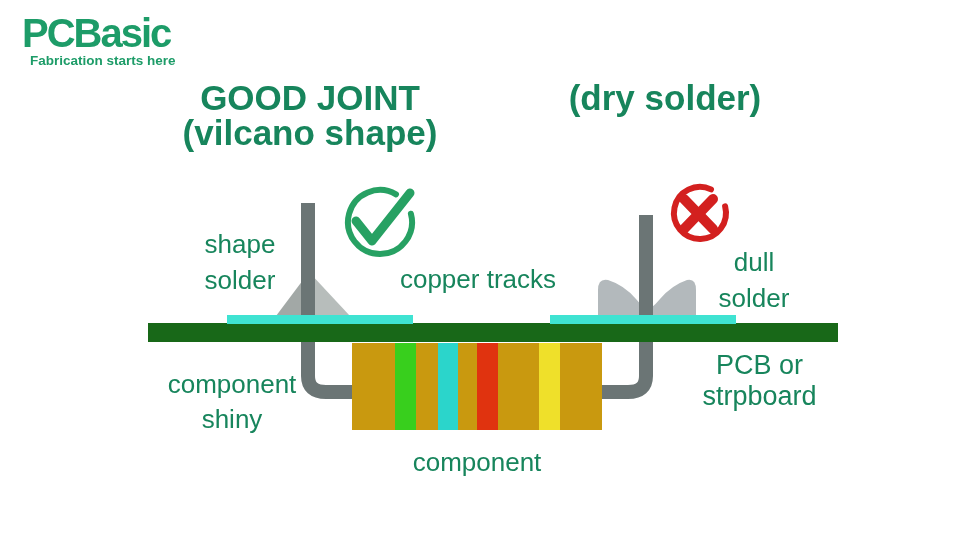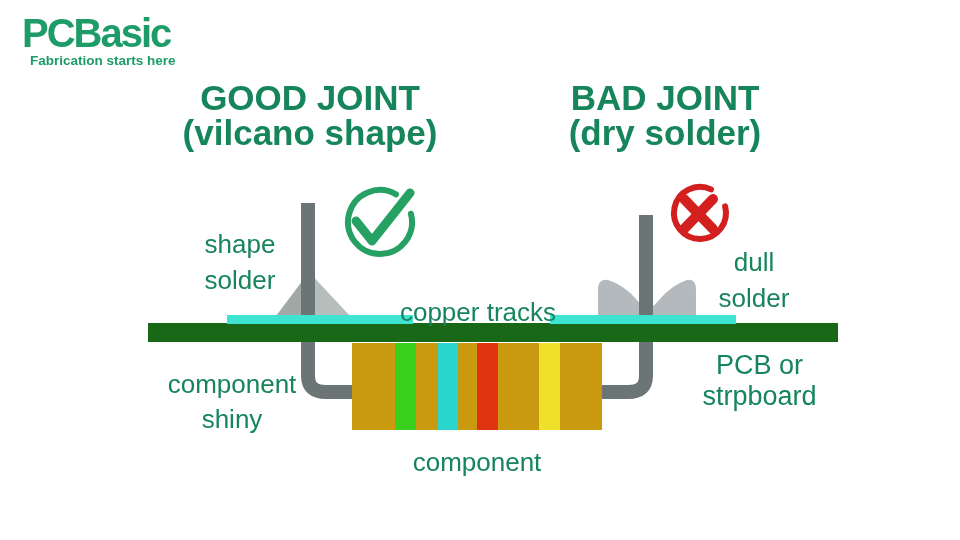--- a/index.html
+++ b/index.html
@@ -53,42 +53,41 @@
   .dull-blob{fill:var(--dull_solder_gray,#b3b9bc);}
   .lead-path{stroke:var(--lead_gray,#6b7575);stroke-width:14;fill:none;}
   .check-stroke{stroke:var(--check_green,#27a163);fill:none;}
   .cross-stroke{stroke:var(--cross_red,#d3201f);fill:none;}
   
   .lbl{
     position:absolute;text-align:center;z-index:4;
     font-size:26px;line-height:36px;color:var(--text_green,#17855c);
   }
   .lbl-shiny{left:150px;top:226px;width:180px;}
-  .lbl-copper{left:378px;top:294px;width:200px;}
+  .lbl-copper{left:378px;top:261px;width:200px;}
   .lbl-dull{left:640px;top:244px;width:180px;margin-left:24px;}
   .lbl-complead{left:142px;top:367px;width:180px;line-height:35px;}
   .lbl-pcb{left:667px;top:350px;width:185px;font-size:27px;line-height:31px;}
   .lbl-component{left:377px;top:444px;width:200px;}
 </style>
 </head>
 <body>
 
 <div class="canvas">
 
   <div class="logo">
     <div class="logo-name">PCBasic</div>
     <div class="logo-tagline">Fabrication starts here</div>
   </div>
 
   <div class="heading heading-good">
     <div>GOOD JOINT</div>
     <div>(vilcano shape)</div>
   </div>
   <div class="heading heading-bad">
-    <div>BAD JOINT</div>
     <div>(dry solder)</div>
   </div>
 
   <svg class="diagram" width="960" height="540" viewBox="0 0 960 540">
 
     <polygon class="solder-left-half" points="276,316 309,272 309,316"></polygon>
     <polygon class="solder-right-half" points="309,316 309,272 350,316"></polygon>
 
     <path class="dull-blob" d="M598,316 L598,290 Q598,278 608,280 Q624,285 636,299 Q642,306 645,308
              L651,308 Q655,305 660,299 Q672,285 687,280 Q696,278 696,290 L696,316 Z"></path>

